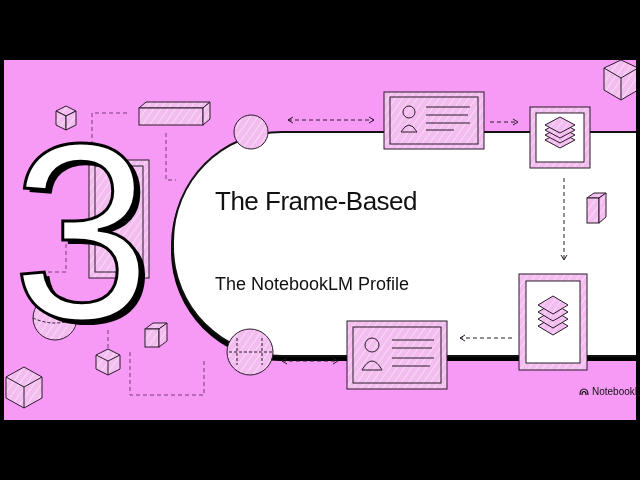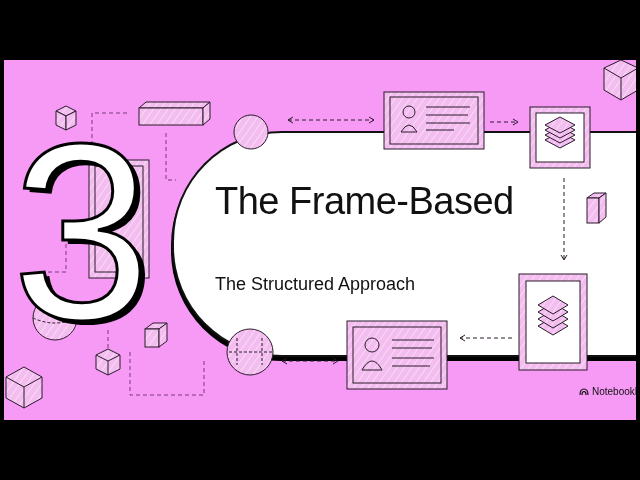--- a/index.html
+++ b/index.html
@@ -1,20 +1,20 @@
 <!DOCTYPE html>
 <html><head>
 <meta charset="utf-8">
 <style>
   html, body { margin:0; padding:0; }
   body { width:640px; height:480px; background:#000; position:relative; overflow:hidden; font-family:"Liberation Sans", sans-serif; }
   .slide { position:absolute; left:4px; top:60px; width:632px; height:360px; background:#f79af6; overflow:hidden; }
   .panel { position:absolute; left:168px; top:71px; width:470px; height:222px; background:#fff; border:2px solid #111; border-right:none; border-radius:110px 0 0 110px; box-shadow:-1px 4px 0 #000; }
   svg.art { position:absolute; left:0; top:0; }
-  .title { position:absolute; left:211px; top:120px; font-size:38px; line-height:43px; color:#111; letter-spacing:-0.5px; margin:0; font-weight:normal; }
+  .title { position:absolute; left:211px; top:120px; font-size:26px; line-height:43px; color:#111; letter-spacing:-0.5px; margin:0; font-weight:normal; }
   .subtitle { position:absolute; left:211px; top:214px; font-size:18px; color:#111; }
   .brand { position:absolute; left:575px; top:326px; font-size:10px; color:#111; display:flex; align-items:center; gap:3px; }
   .big3 { position:absolute; left:4px; top:40px; }
 </style>
 </head>
 <body>
 
 <div class="slide">
 
   <svg class="art" width="632" height="360">
@@ -157,21 +157,21 @@
   </svg>
 
   <svg class="big3" width="140" height="250">
     <text x="9" y="223" font-family="Liberation Sans, sans-serif" font-size="250" fill="#000">3</text>
     <text x="4" y="219" font-family="Liberation Sans, sans-serif" font-size="250" fill="#fff" stroke="#000" stroke-width="3">3</text>
   </svg>
 
   <h1 class="title">
     <span>The Frame-Based</span><br>
   </h1>
-  <div class="subtitle">The Structured Approach</div>
+  <div class="subtitle">The NotebookLM Profile</div>
 
   <div class="brand">
     <svg width="10" height="8">
       <path d="M1,7 Q1,1 5,1 Q9,1 9,7 M3,7 Q3,3.5 5,3.5 Q7,3.5 7,7" fill="none" stroke="#111" stroke-width="1.2"></path>
     </svg>
     <span>NotebookLM</span>
   </div>
 </div>
 
 </body></html>

